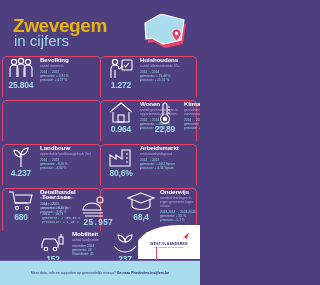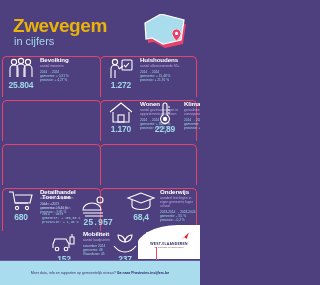--- a/index.html
+++ b/index.html
@@ -13,21 +13,21 @@
 
   
   .header{position:absolute;left:0;top:0;width:200px;height:56px;}
   .title{
     position:absolute;left:13px;top:16px;
     font-size:19px;font-weight:bold;color:#eab308;
     letter-spacing:-0.4px;line-height:19px;
   }
   .subtitle{
     position:absolute;left:14px;top:36px;
-    font-size:11px;color:#9fd9e8;line-height:10px;
+    font-size:15px;color:#9fd9e8;line-height:10px;
   }
   
   .map-wrap{position:absolute;left:143px;top:14px;width:46px;height:36px;}
   .map-shadow{position:absolute;left:2px;top:4px;width:42px;height:31px;}
   .map-shape{position:absolute;left:0;top:0;width:42px;height:31px;}
   .pin{
     position:absolute;left:29px;top:15px;width:9px;height:12px;
   }
 
   
@@ -163,21 +163,21 @@
 
 
     <div class="block" style="left:100px;top:48px;">
       <span class="icon">
         <svg viewBox="0 0 30 24" fill="none" stroke="#ffffff" stroke-width="1.1">
           <path d="M4 11L15 2l11 9"></path>
           <path d="M7 11v10h16V11"></path>
           <rect x="12" y="14" width="6" height="7"></rect>
         </svg>
       </span>
-      <div class="value">1.170</div>
+      <div class="value">0.964</div>
       <div class="txt">
         <div class="label">Wonen</div>
         <div class="desc">aantal gezinswoningen in appartementsgebouwen</div>
         <div class="meta">2014 → 2024</div>
         <div class="meta">gemeente: + 35,02 %</div>
         <div class="meta">provincie: + 18,52 %</div>
       </div>
     </div>
 
     <div class="block" style="left:150px;top:48px;width:50px;">
@@ -191,21 +191,54 @@
       <div class="value" style="left:-4px;">22,89</div>
       <div class="txt" style="left:34px;width:64px;">
         <div class="label">Klimaat</div>
         <div class="desc">gerealiseerd hernieuwbaar vermogen zonnepanelen (kWh)</div>
         <div class="meta">2014 → 2023</div>
         <div class="meta">gemeente: + 182,71 %</div>
         <div class="meta">provincie: + 185 %</div>
       </div>
     </div>
 
-
+    <div class="block" style="left:0px;top:92px;">
+      <span class="icon">
+        <svg viewBox="0 0 30 24" fill="none" stroke="#ffffff" stroke-width="1.1">
+          <path d="M15 22V8"></path>
+          <path d="M15 12C15 8 12 5 8 5c0 4 3 7 7 7z"></path>
+          <path d="M15 10c0-4 3-7 7-7 0 4-3 7-7 7z"></path>
+        </svg>
+      </span>
+      <div class="value">4.237</div>
+      <div class="txt">
+        <div class="label">Landbouw</div>
+        <div class="desc">oppervlakte landbouwgebruik (ha)</div>
+        <div class="meta">2014 → 2023</div>
+        <div class="meta">gemeente: - 6,20 %</div>
+        <div class="meta">provincie: - 4,80 %</div>
+      </div>
+    </div>
+
+    <div class="block" style="left:100px;top:92px;">
+      <span class="icon">
+        <svg viewBox="0 0 30 24" fill="none" stroke="#ffffff" stroke-width="1.1">
+          <path d="M4 21V10l6 4V10l6 4V5h8v16z"></path>
+          <path d="M20 9h2M20 13h2M20 17h2"></path>
+        </svg>
+      </span>
+      <div class="value">80,6%</div>
+      <div class="txt">
+        <div class="label">Arbeidsmarkt</div>
+        <div class="desc">werkzaamheidsgraad</div>
+        <div class="meta">2014 → 2023</div>
+        <div class="meta">gemeente: + 4,62 %punt</div>
+        <div class="meta">provincie: + 4,36 %punt</div>
+      </div>
+    </div>
 
     <div class="block" style="left:0px;top:136px;">
       <span class="icon">
         <svg viewBox="0 0 30 24" fill="none" stroke="#ffffff" stroke-width="1.1">
           <path d="M3 3h4l2 11h13"></path>
           <path d="M9 6h17l-2 8H9"></path>
           <circle cx="11" cy="19" r="1.6"></circle>
             <circle cx="21" cy="19" r="1.6"></circle>
         </svg>
       </span>
@@ -247,21 +280,21 @@
       <div class="value" style="left:4px;">68,4</div>
       <div class="txt" style="left:42px;width:40px;">
         <div class="label">Onderwijs</div>
         <div class="desc">aandeel leerlingen in eigen gemeente lager school</div>
         <div class="meta">2013-2014 → 2023-2024</div>
         <div class="meta">gemeente: - 3,5 %</div>
         <div class="meta">provincie: - 0,2 %</div>
       </div>
     </div>
 
-    <div class="block" style="left:37px;top:178px;">
+    <div class="block" style="left:26px;top:178px;">
       <span class="icon" style="left:12px;">
         <svg viewBox="0 0 30 24" fill="none" stroke="#ffffff" stroke-width="1.1">
           <path d="M4 17v-4l2-5h11l3 5v4"></path>
           <circle cx="8" cy="18" r="1.8"></circle>
             <circle cx="17" cy="18" r="1.8"></circle>
           <path d="M21 6h4v7h-4z"></path>
             <path d="M23 3v3"></path>
         </svg>
       </span>
       <div class="value" style="left:8px;">152</div>

